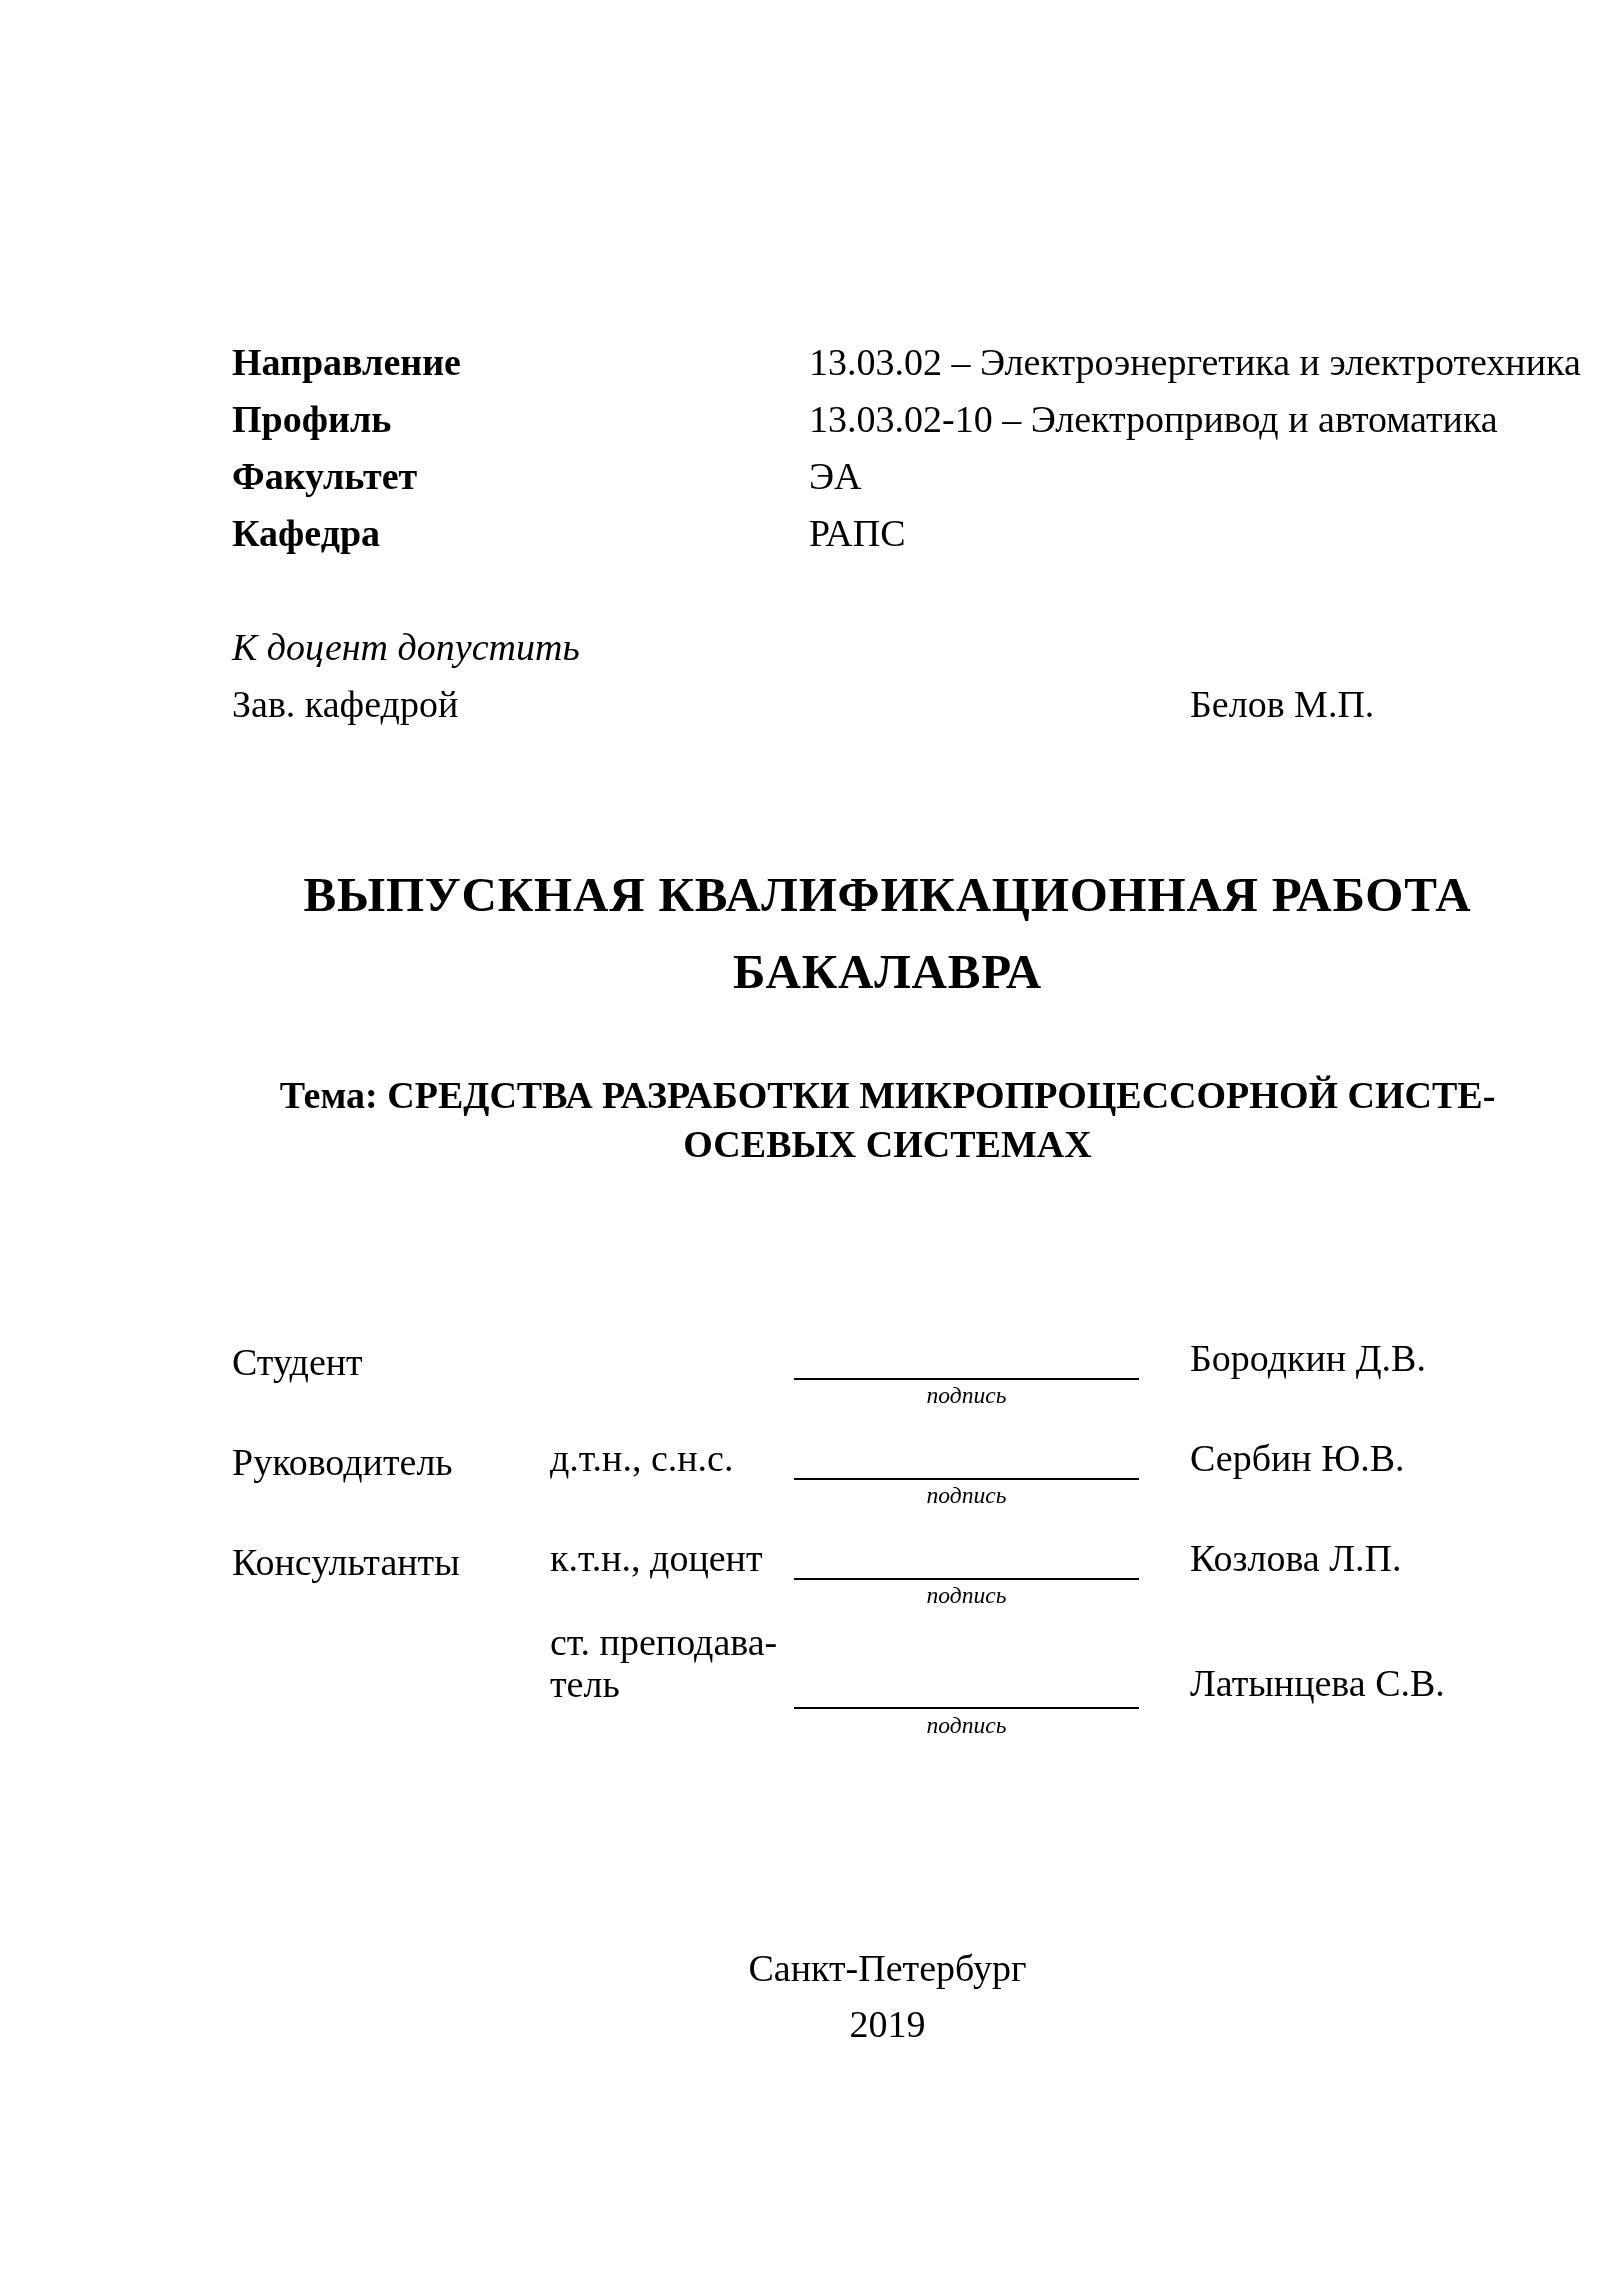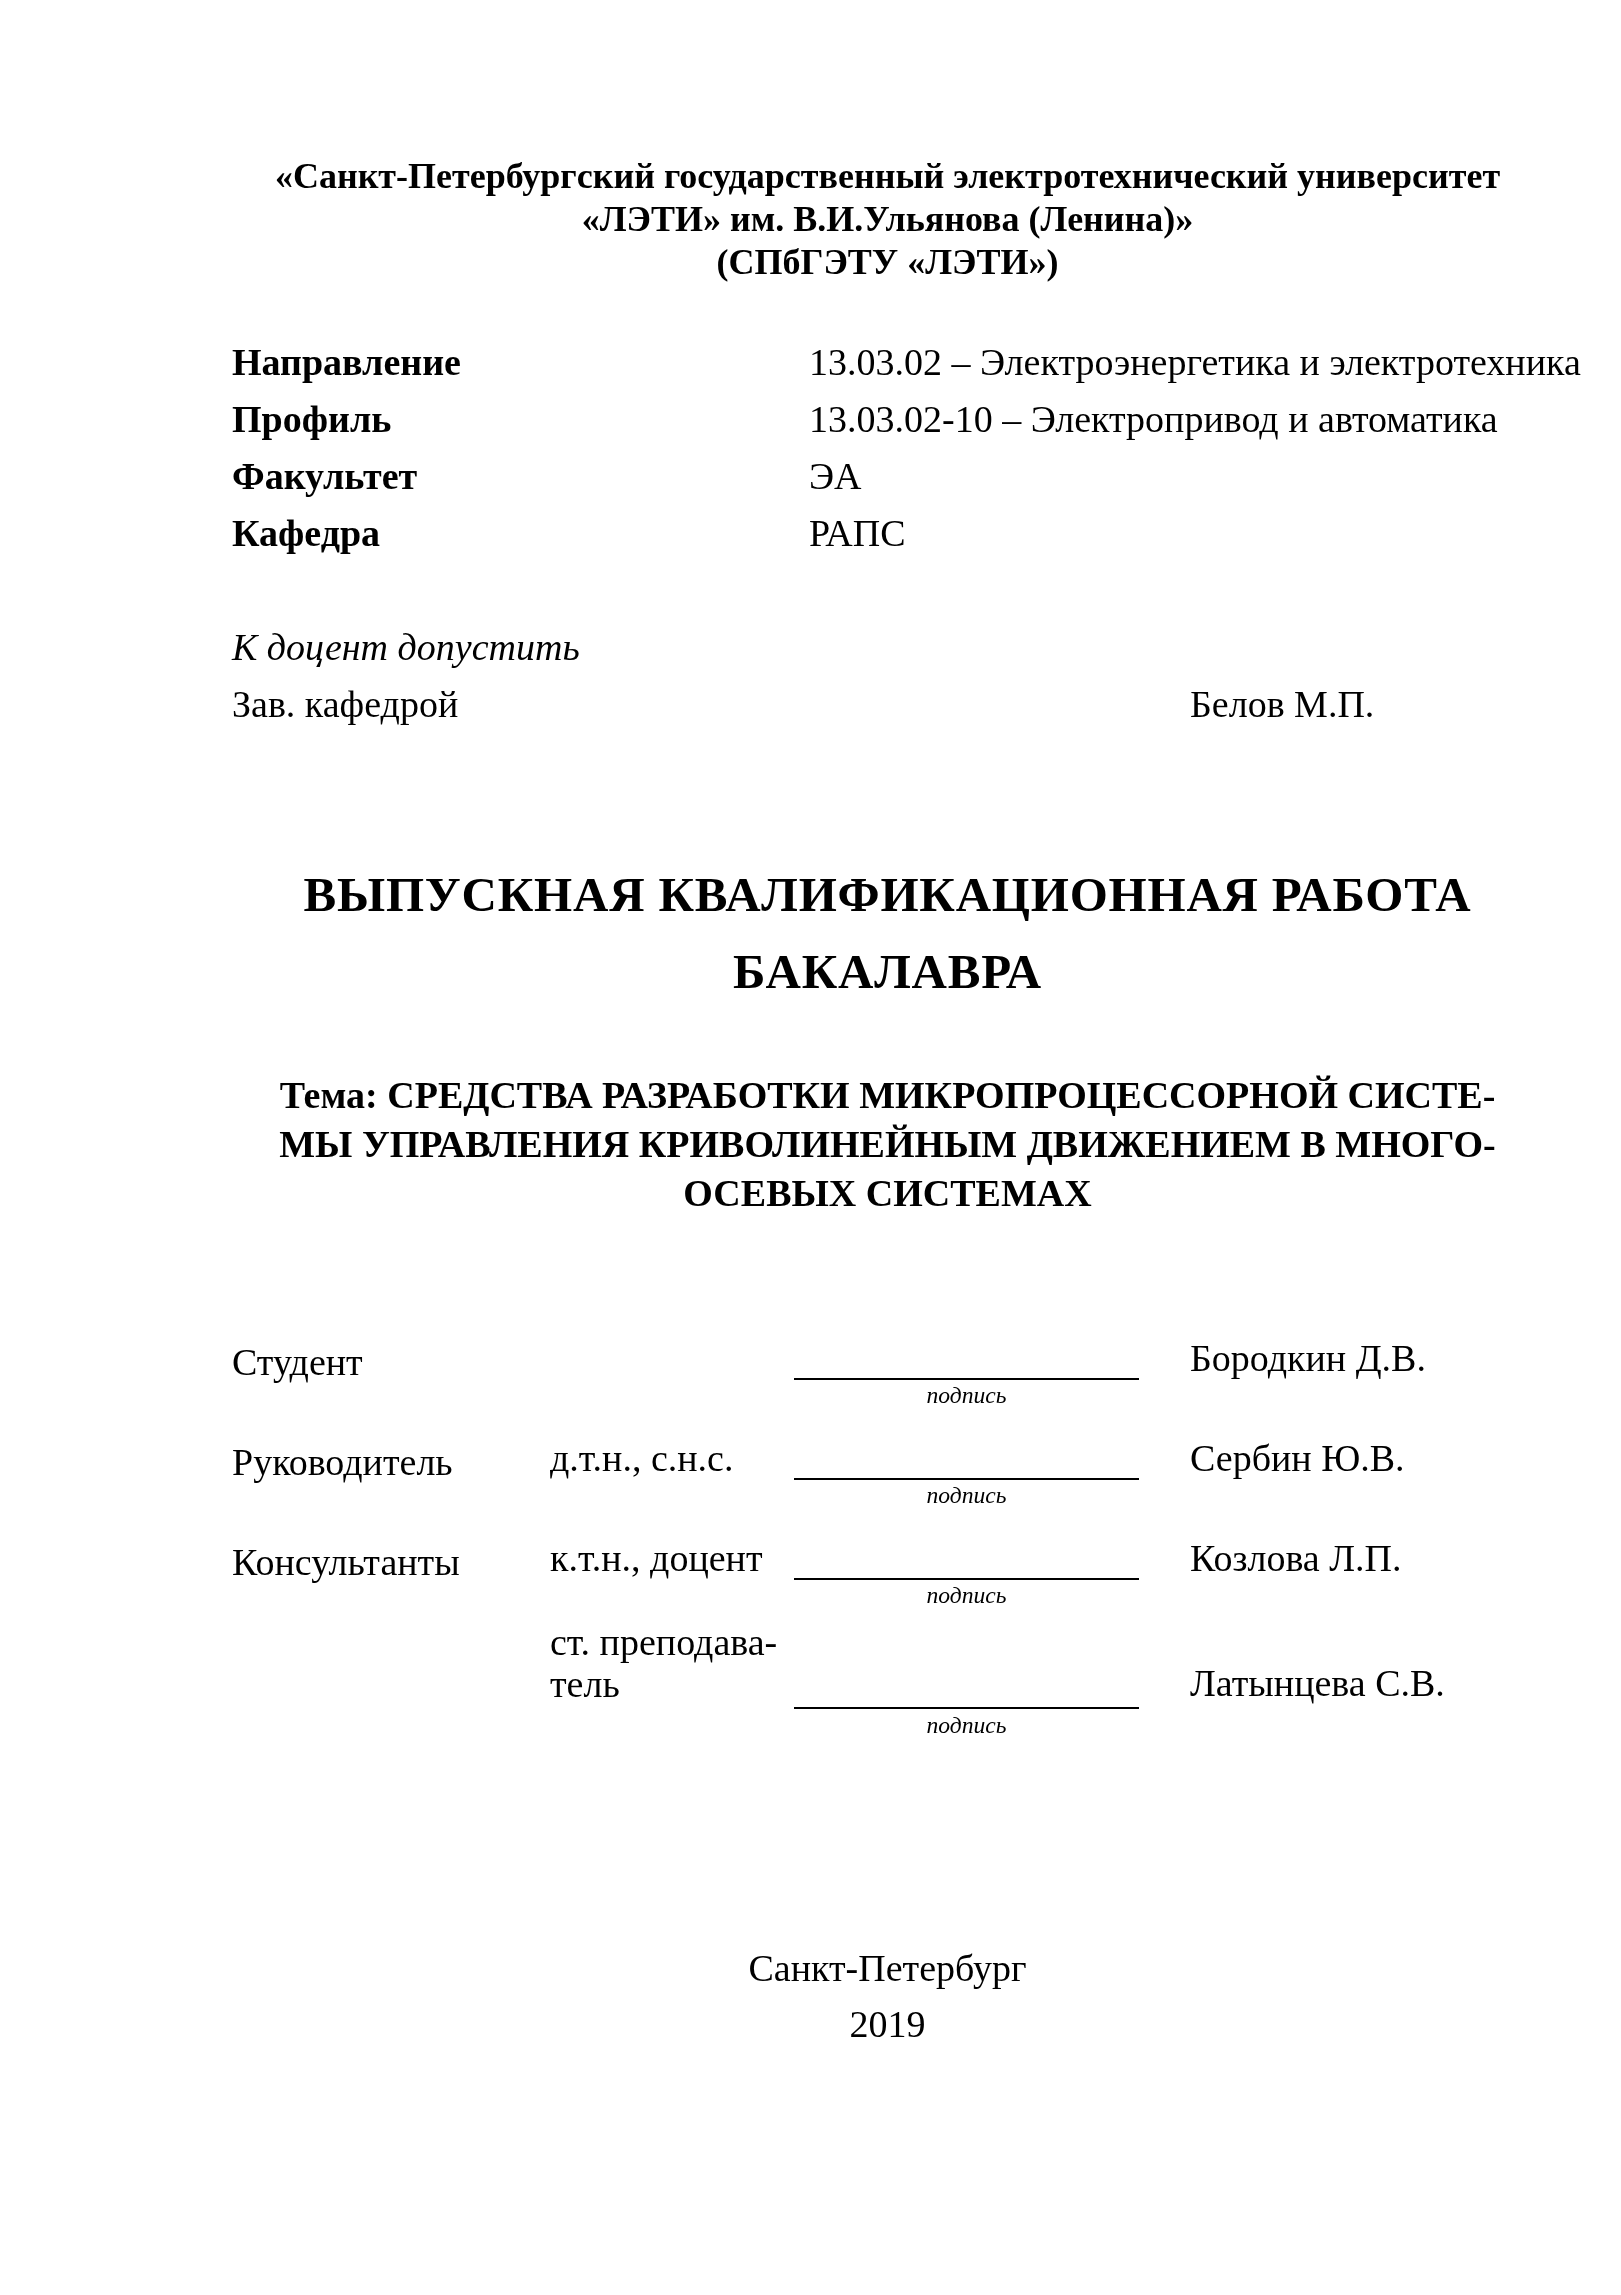--- a/index.html
+++ b/index.html
@@ -89,25 +89,20 @@
   .sig-row-4 .sig-line { top: 86px; }
   .sig-row-4 .sig-caption { top: 91px; }
   .footer-city { top: 1945px; font-size: 38px; line-height: 47px; }
   .footer-year { top: 2001px; font-size: 38px; line-height: 47px; }
 </style>
 </head>
 <body>
 
 <div class="page">
 
-  <div class="content-centered uni-header">
-    <div>«Санкт-Петербургский государственный электротехнический университет</div>
-    <div>«ЛЭТИ» им. В.И.Ульянова (Ленина)»</div>
-    <div>(СПбГЭТУ «ЛЭТИ»)</div>
-  </div>
 
   <div class="fields">
     <div class="field-row">
       <span class="field-label">Направление</span>
       <span class="field-value">13.03.02 – Электроэнергетика и электротехника</span>
     </div>
     <div class="field-row">
       <span class="field-label">Профиль</span>
       <span class="field-value">13.03.02-10 – Электропривод и автоматика</span>
     </div>
@@ -127,21 +122,20 @@
     <span class="admission-name">Белов М.П.</span>
   </div>
 
   <div class="content-centered work-title">
     <div>ВЫПУСКНАЯ КВАЛИФИКАЦИОННАЯ РАБОТА</div>
     <div>БАКАЛАВРА</div>
   </div>
 
   <div class="content-centered theme">
     <div>Тема: СРЕДСТВА РАЗРАБОТКИ МИКРОПРОЦЕССОРНОЙ СИСТЕ-</div>
-    <div>МЫ УПРАВЛЕНИЯ КРИВОЛИНЕЙНЫМ ДВИЖЕНИЕМ В МНОГО-</div>
     <div>ОСЕВЫХ СИСТЕМАХ</div>
   </div>
 
   <div class="sig-row sig-row-1">
     <span class="sig-role">Студент</span>
     <span class="sig-line"></span>
     <span class="sig-caption">подпись</span>
     <span class="sig-name">Бородкин Д.В.</span>
   </div>
 

